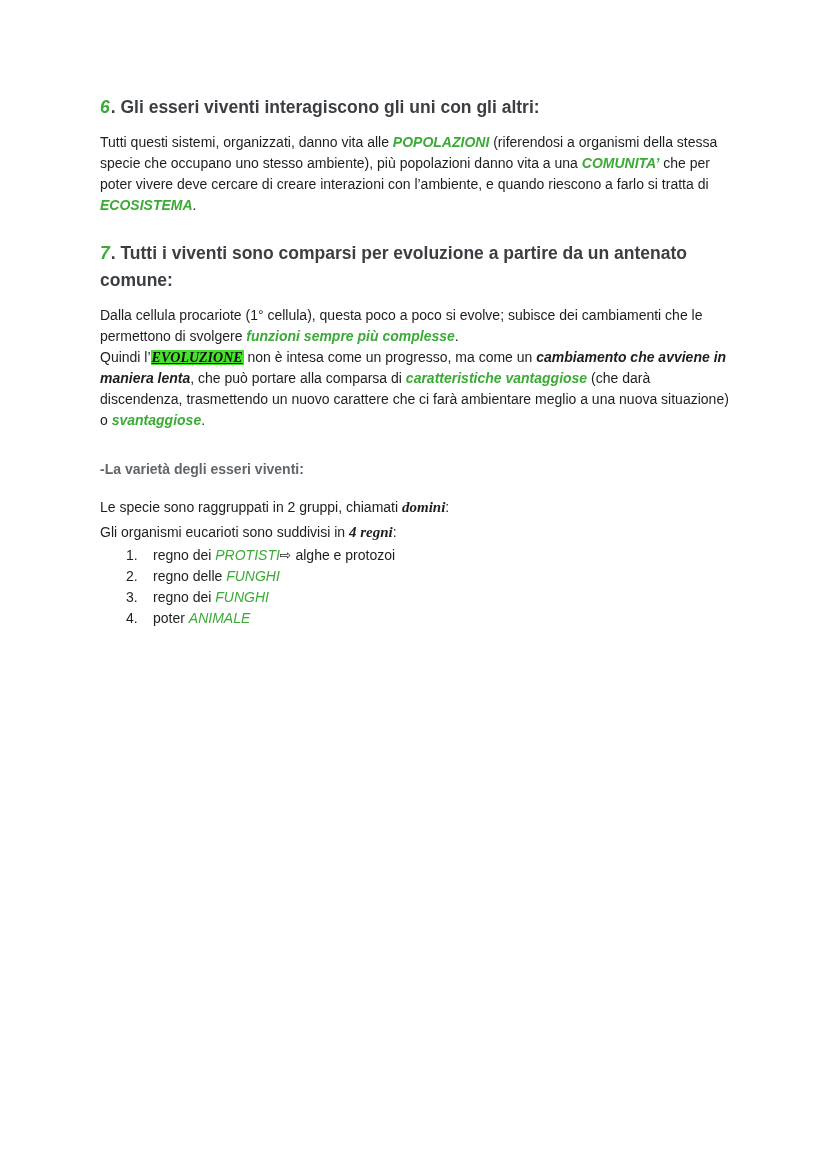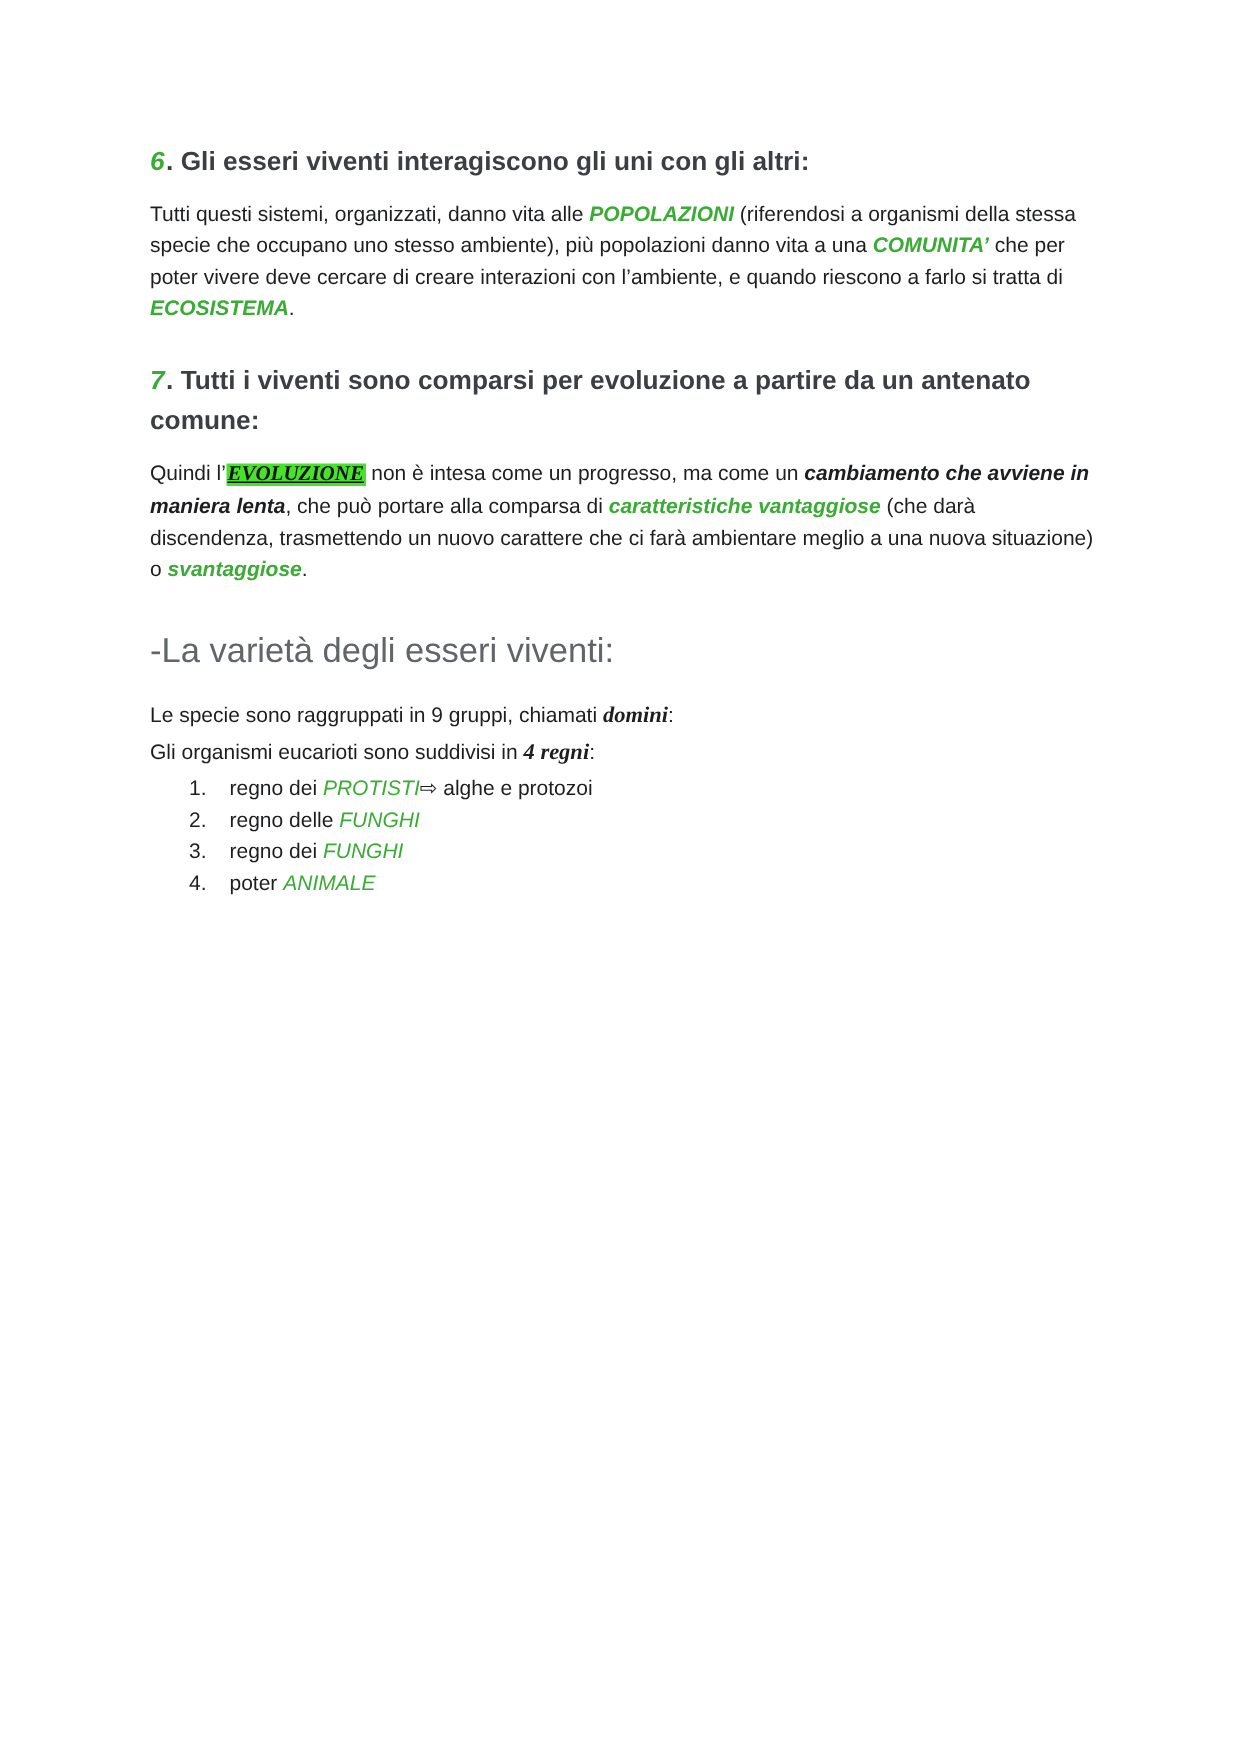--- a/index.html
+++ b/index.html
@@ -54,22 +54,22 @@
   .serif {
     font-family: "Liberation Serif", serif;
     font-style: italic;
     font-weight: bold;
     font-size: 15px;
   }
   .it { font-style: italic; }
   .arrow { color: #1d1e20; font-style: normal; }
   
   .sub {
-    font-size: 23px;
-    font-weight: normal;
+    font-size: 14px;
+    font-weight: bold;
     color: var(--subheading, #5f6569);
     margin: 30px 0 19px 0;
   }
   
   .list { margin: 2px 0 0 0; }
   .list.gap-after { margin-bottom: 34px; }
   .li {
     font-size: 14px;
     line-height: 1.48;
     padding-left: 26px;
@@ -85,26 +85,27 @@
 
 <div class="page">
   <div class="content">
 
     <h2 class="h"><span class="num">6</span><span>. Gli esseri viventi interagiscono gli uni con gli altri:</span></h2>
 
     <p class="b"><span>Tutti questi sistemi, organizzati, danno vita alle </span><span class="g">POPOLAZIONI</span><span> (riferendosi a organismi della stessa specie che occupano uno stesso ambiente), più popolazioni danno vita a una </span><span class="g">COMUNITA’</span><span> che per poter vivere deve cercare di creare interazioni con l’ambiente, e quando riescono a farlo si tratta di </span><span class="g">ECOSISTEMA</span><span>.</span></p>
 
     <h2 class="h"><span class="num">7</span><span>. Tutti i viventi sono comparsi per evoluzione a partire da un antenato comune:</span></h2>
 
+    <p class="b tight"><span>Dalla cellula procariote (1° cellula), questa poco a poco si evolve; subisce dei cambiamenti che le permettono di svolgere </span><span class="g">funzioni sempre più complesse</span><span>.</span></p>
 
     <p class="b"><span>Quindi l’</span><span class="hl">EVOLUZIONE</span><span> non è intesa come un progresso, ma come un </span><span class="bi">cambiamento che avviene in maniera lenta</span><span>, che può portare alla comparsa di </span><span class="g">caratteristiche vantaggiose</span><span> (che darà discendenza, trasmettendo un nuovo carattere che ci farà ambientare meglio a una nuova situazione) o </span><span class="g">svantaggiose</span><span>.</span></p>
 
     <h3 class="sub">-La varietà degli esseri viventi:</h3>
 
-    <p class="b intro"><span>Le specie sono raggruppati in 9 gruppi, chiamati </span><span class="serif">domini</span><span>:</span></p>
+    <p class="b intro"><span>Le specie sono raggruppati in 2 gruppi, chiamati </span><span class="serif">domini</span><span>:</span></p>
 
 
     <p class="b intro"><span>Gli organismi eucarioti sono suddivisi in </span><span class="serif">4 regni</span><span>:</span></p>
 
     <div class="list">
       <div class="li"><span class="lnum">1.</span><span>regno dei </span><span class="gi">PROTISTI</span><span class="arrow">⇨</span><span> alghe e protozoi</span></div>
       <div class="li"><span class="lnum">2.</span><span>regno delle </span><span class="gi">FUNGHI</span></div>
       <div class="li"><span class="lnum">3.</span><span>regno dei </span><span class="gi">FUNGHI</span></div>
       <div class="li"><span class="lnum">4.</span><span>poter </span><span class="gi">ANIMALE</span></div>
     </div>

